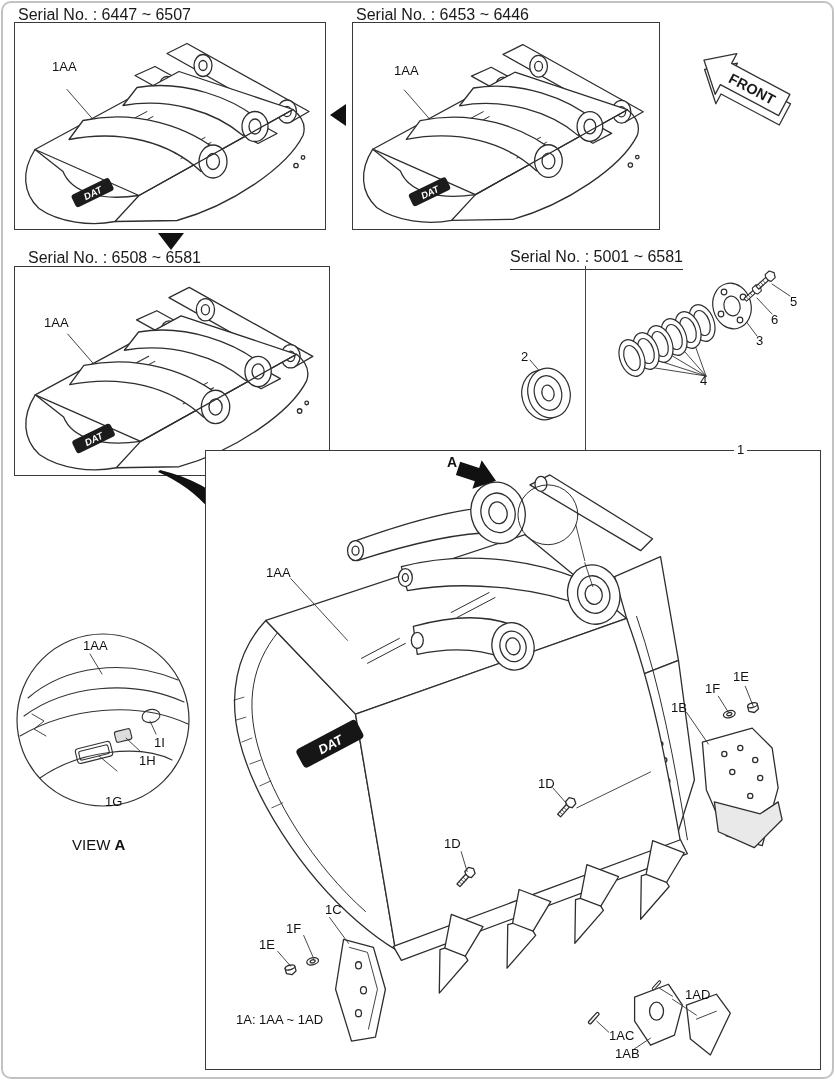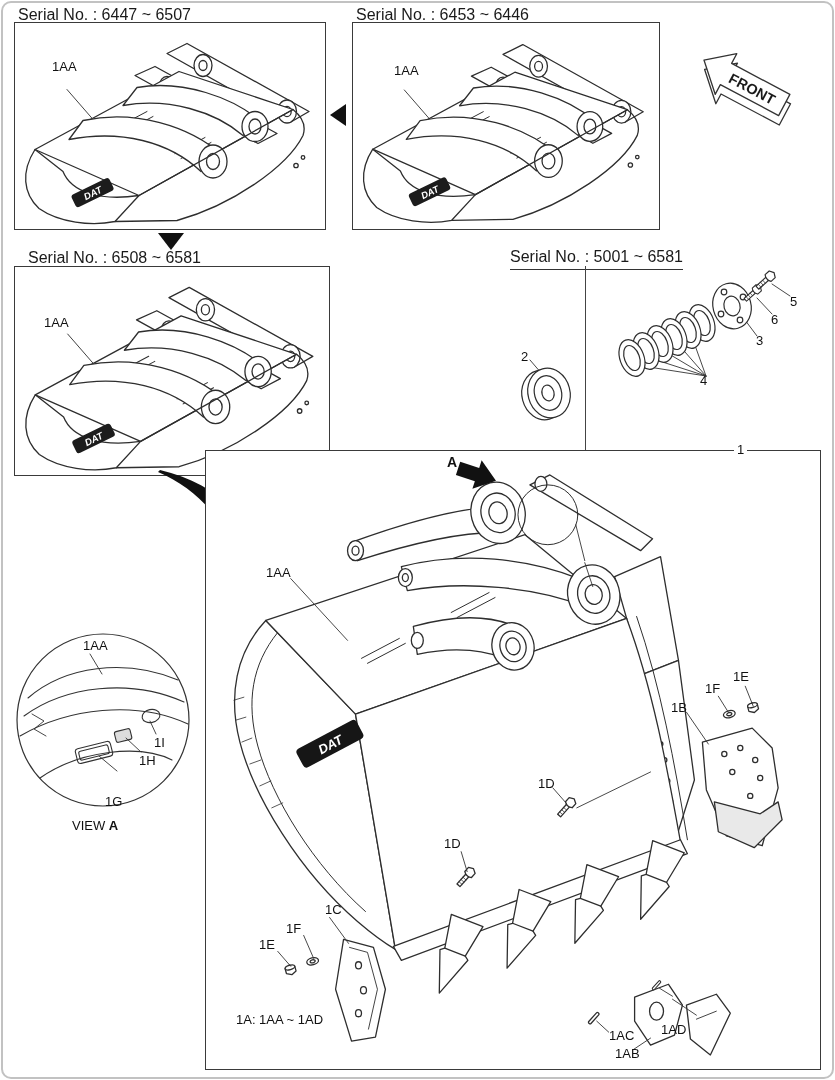--- a/index.html
+++ b/index.html
@@ -331,21 +331,21 @@
 <div class="lbl bold" style="left:447px; top:455px; font-size:14px;">A</div>
 <div class="lbl" style="left:266px; top:566px;">1AA</div>
 <div class="lbl" style="left:671px; top:701px;">1B</div>
 <div class="lbl" style="left:705px; top:682px;">1F</div>
 <div class="lbl" style="left:733px; top:670px;">1E</div>
 <div class="lbl" style="left:538px; top:777px;">1D</div>
 <div class="lbl" style="left:444px; top:837px;">1D</div>
 <div class="lbl" style="left:313px; top:903px;margin-left:12px;">1C</div>
 <div class="lbl" style="left:286px; top:922px;">1F</div>
 <div class="lbl" style="left:259px; top:938px;">1E</div>
-<div class="lbl" style="left:661px; top:988px;margin-top:35px;">1AD</div>
+<div class="lbl" style="left:685px; top:988px;">1AD</div>
 <div class="lbl" style="left:609px; top:1029px;">1AC</div>
 <div class="lbl" style="left:615px; top:1047px;">1AB</div>
 <div class="lbl footnote" style="left:236px; top:1013px;">1A: 1AA ~ 1AD</div>
 
 <svg class="abs-svg" style="left:10px; top:628px;" width="192" height="186" viewBox="0 0 192 186">
   <circle cx="93" cy="92" r="86" fill="#fff" stroke="#333" stroke-width="1.2"></circle>
   <g stroke="#333" fill="none" stroke-width="1.1" stroke-linecap="round">
     <path d="M18,70 C55,38 115,30 168,52"></path>
     <path d="M14,88 C55,58 120,50 174,74"></path>
     <path d="M10,108 C58,80 126,72 178,96"></path>
@@ -362,18 +362,18 @@
       <line x1="146" y1="106" x2="140" y2="93"></line>
       <line x1="131" y1="124" x2="116" y2="110"></line>
       <line x1="107" y1="143" x2="89" y2="128"></line>
     </g>
   </g>
 </svg>
 <div class="lbl" style="left:83px; top:639px;">1AA</div>
 <div class="lbl" style="left:154px; top:736px;">1I</div>
 <div class="lbl" style="left:139px; top:754px;">1H</div>
 <div class="lbl" style="left:105px; top:774px;margin-top:21px;">1G</div>
-<div class="lbl" style="left:72px; top:819px; font-size:13px;">
+<div class="lbl" style="left:72px; top:837px; font-size:15px;">
   <span>VIEW</span>
   <span class="bold">A</span>
 </div>
 
 <div class="frame"></div>
 
 </body></html>

